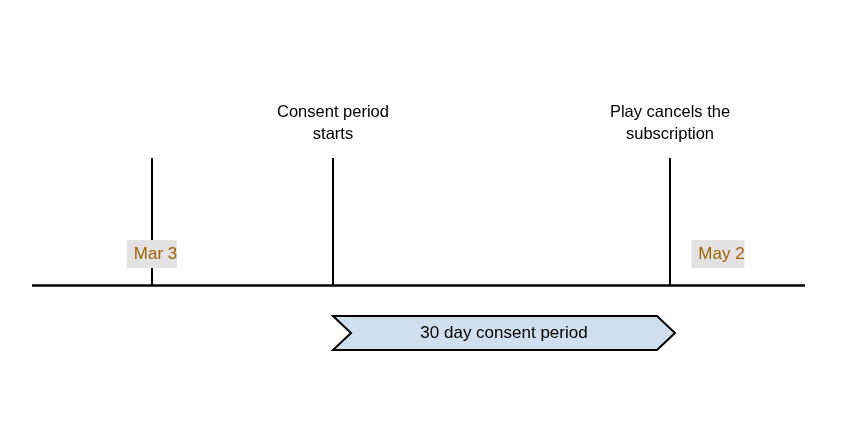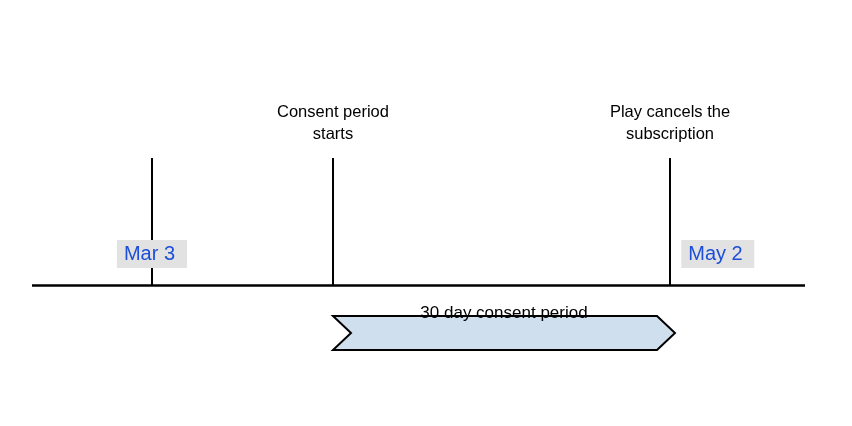--- a/index.html
+++ b/index.html
@@ -45,24 +45,24 @@
     font-size: 16.5px;
     line-height: 22px;
     color: #000000;
     white-space: pre-line;
     transform: translateX(-50%);
   }
   .date-chip {
     position: absolute;
     transform: translateX(-50%);
     background: #e2e2e2;
-    color: #1d4ed8;
-    font-size: 20px;
+    color: #a16207;
+    font-size: 17px;
     line-height: 21px;
-    padding: 3px 12px 4px 7px;
+    padding: 3px 0 4px 7px;
     white-space: nowrap;
   }
   .banner-label {
     position: absolute;
     transform: translate(-50%, -50%);
     font-size: 17px;
     line-height: 20px;
     color: #000000;
     white-space: nowrap;
     text-align: center;
@@ -91,15 +91,15 @@
 starts</div>
 
   <div class="evt-label" style="left:670px; top:100px; width:230px;">Play cancels the
 subscription</div>
 
   <div class="date-chip" style="left:152px; top:240px;">Mar 3</div>
 
 
   <div class="date-chip" style="left:670px; top:240px;margin-left:48px;">May 2</div>
 
-  <div class="banner-label" style="left:504px; top:313px;">30 day consent period</div>
+  <div class="banner-label" style="left:504px; top:333px;">30 day consent period</div>
 
 </div>
 
 </body></html>

